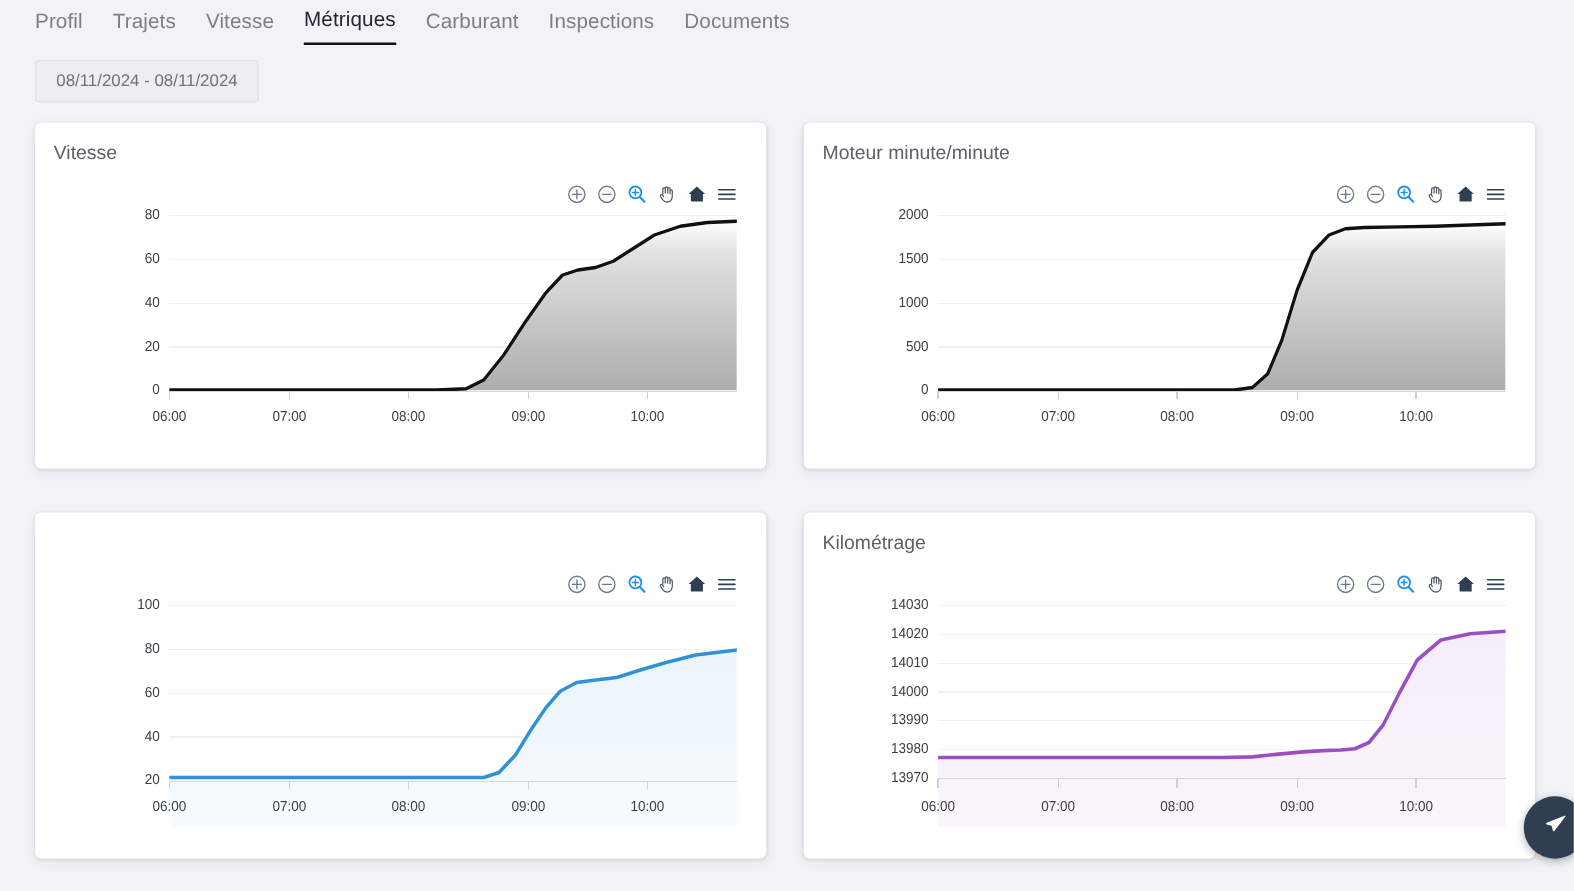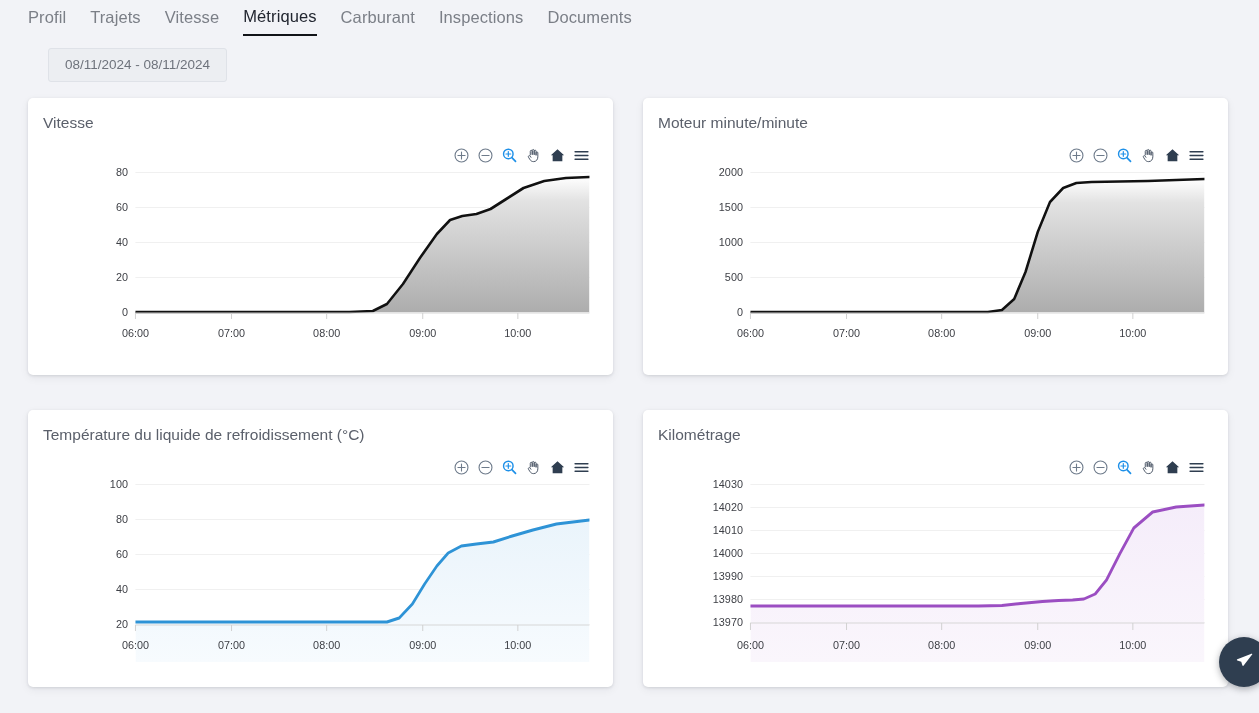--- a/index.html
+++ b/index.html
@@ -47,21 +47,20 @@
     display: inline-block;
     background: #eceef2;
     border: 1px solid #dfe2e8;
     border-radius: 3px;
     color: #6e737c;
     font-size: 13.5px;
     padding: 9px 16px;
     line-height: 1;
     cursor: pointer;
     user-select: none;
-    margin-left: 20px;
   }
 
   
   .grid {
     position: absolute;
     left: 28px;
     top: 98px;
     width: 1200px;
     display: grid;
     grid-template-columns: 585px 585px;
@@ -331,21 +330,20 @@
         <text class="xlab" x="78" y="183">06:00</text>
         <text class="xlab" x="180" y="183">07:00</text>
         <text class="xlab" x="281" y="183">08:00</text>
         <text class="xlab" x="383" y="183">09:00</text>
         <text class="xlab" x="484" y="183">10:00</text>
       </svg>
     </div>
   </div>
 
   <div class="card">
-    <div class="card-title">Température du liquide de refroidissement (°C)</div>
 
     <div class="chart-toolbar">
       <span class="tb-icon">
           <svg width="17" height="17" viewBox="0 0 20 20">
             <circle cx="10" cy="10" r="7.6" fill="none" stroke="#6e7b8b" stroke-width="1.3"></circle>
             <path d="M10 5.8v8.4M5.8 10h8.4" stroke="#6e7b8b" stroke-width="1.3" stroke-linecap="round"></path>
           </svg>
         </span>
       <span class="tb-icon">
           <svg width="17" height="17" viewBox="0 0 20 20">

